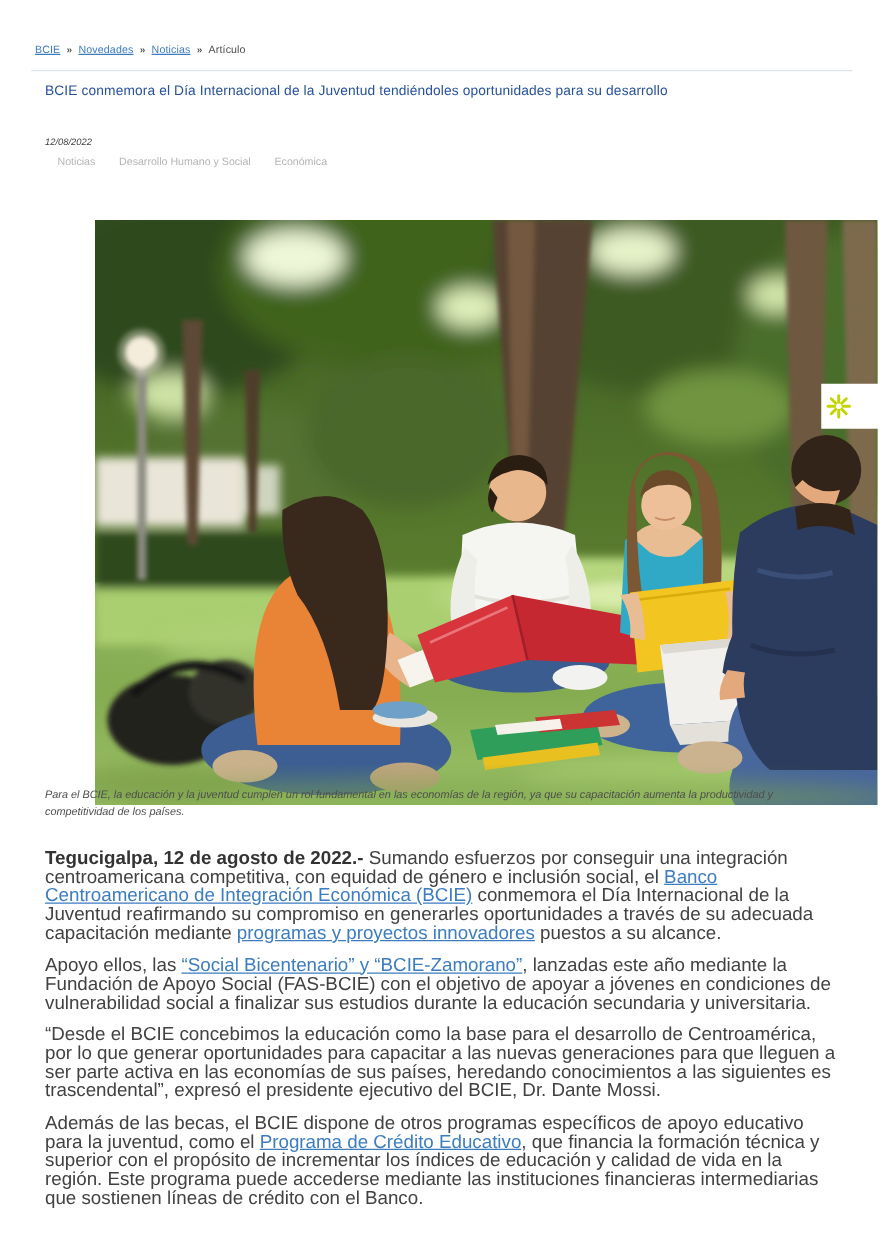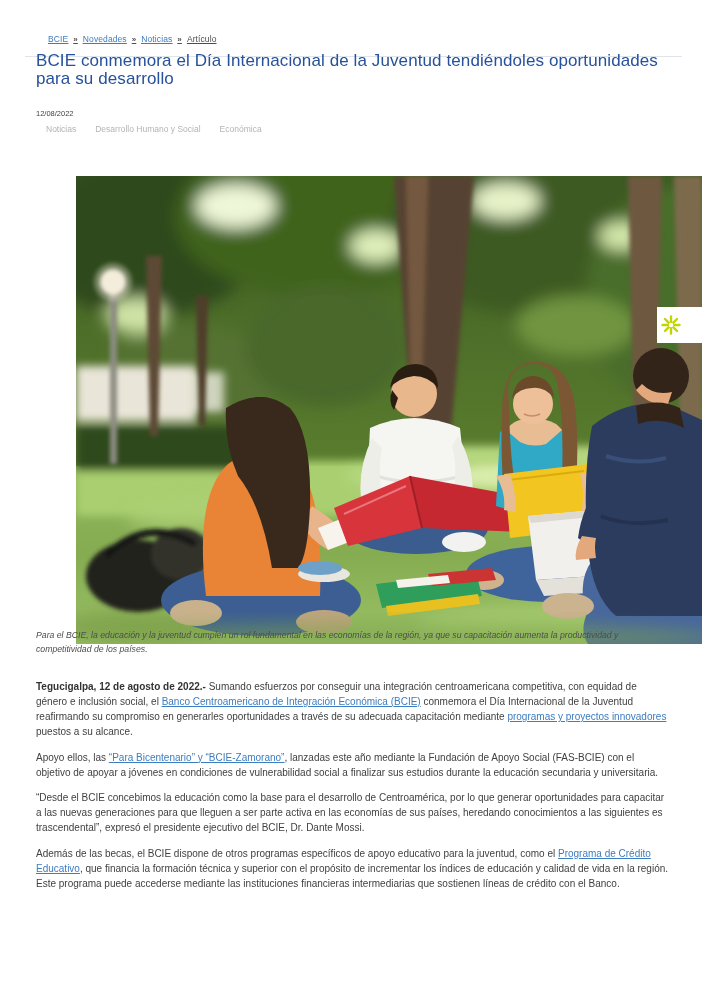--- a/index.html
+++ b/index.html
@@ -12,44 +12,44 @@
   }
   *{box-sizing:border-box;}
   html,body{margin:0;padding:0;}
   body{
     width:707px;height:1000px;position:relative;overflow:hidden;
     background:#ffffff;
     font-family:"Liberation Sans","DejaVu Sans",sans-serif;
     -webkit-font-smoothing:antialiased;
   }
   
-  .breadcrumb{position:absolute;left:48px;top:34px;font-size:8.5px;color:#4d4d4d;letter-spacing:.1px;text-decoration:underline;}
+  .breadcrumb{position:absolute;left:28px;top:34px;font-size:8.5px;color:#4d4d4d;letter-spacing:.1px;}
   .breadcrumb a{color:var(--link-color);text-decoration:underline;cursor:pointer;}
   .breadcrumb .sep{margin:0 5px;color:#4d4d4d;font-weight:700;font-size:8px;}
   
   .divider{position:absolute;left:25px;top:56px;width:657px;height:1px;background:var(--divider-color);}
   
-  .title{position:absolute;left:36px;top:52px;width:630px;margin:0;
-    font-size:17px;line-height:18px;font-weight:500;color:var(--title-color);letter-spacing:.1px;}
-  
-  .date{position:absolute;left:36px;top:109px;font-size:7.5px;color:#3f3f3f;}
+  .title{position:absolute;left:36px;top:64px;width:630px;margin:0;
+    font-size:11px;line-height:18px;font-weight:500;color:var(--title-color);letter-spacing:.1px;}
+  
+  .date{position:absolute;left:36px;top:109px;font-size:7.5px;font-style:italic;color:#3f3f3f;}
   
   .tags{position:absolute;left:46px;top:124px;font-size:8.5px;color:var(--muted-color);display:flex;gap:19px;}
   .tags span{cursor:pointer;}
   
   .photo{position:absolute;left:36px;top:160px;width:626px;height:468px;overflow:hidden;background:#7fa04c;}
   .photo svg{display:block;}
   
   .access-tab{position:absolute;left:657px;top:307px;width:50px;height:36px;background:#ffffff;cursor:pointer;}
   .access-tab svg{position:absolute;left:3px;top:7px;}
   
   .caption{position:absolute;left:36px;top:628px;width:632px;margin:0;
     font-size:8.7px;line-height:14px;font-style:italic;color:#4d4d4d;}
   
-  .body{position:absolute;left:36px;top:679px;width:634px;font-size:10px;line-height:15px;color:var(--body-color);}
+  .body{position:absolute;left:36px;top:679px;width:634px;font-size:15px;line-height:15px;color:var(--body-color);}
   .body p{margin:0 0 10.5px 0;}
   .body strong{font-weight:700;color:#333333;}
   .body a{color:var(--link-color);text-decoration:underline;cursor:pointer;}
 </style>
 </head>
 <body>
 
 <nav class="breadcrumb" id="breadcrumb"><a>BCIE</a><span class="sep">»</span><a>Novedades</a><span class="sep">»</span><a>Noticias</a><span class="sep">»</span><span>Artículo</span></nav>
 
 <div class="divider"></div>
@@ -234,16 +234,16 @@
       <line x1="8.8" y1="13.2" x2="5" y2="17"></line>
     </g>
     <circle cx="11" cy="11" r="2.2" fill="#ffffff"></circle>
   </svg>
 </div>
 
 <p class="caption">Para el BCIE, la educación y la juventud cumplen un rol fundamental en las economías de la región, ya que su capacitación aumenta la productividad y competitividad de los países.</p>
 
 <div class="body" id="article-body">
     <p><strong>Tegucigalpa, 12 de agosto de 2022.-</strong><span> Sumando esfuerzos por conseguir una integración centroamericana competitiva, con equidad de género e inclusión social, el </span><a>Banco Centroamericano de Integración Económica (BCIE)</a><span> conmemora el Día Internacional de la Juventud reafirmando su compromiso en generarles oportunidades a través de su adecuada capacitación mediante </span><a>programas y proyectos innovadores</a><span> puestos a su alcance.</span></p>
-    <p><span>Apoyo ellos, las </span><a>“Para Bicentenario” y “BCIE-Zamorano”</a><span>, lanzadas este año mediante la Fundación de Apoyo Social (FAS-BCIE) con el objetivo de apoyar a jóvenes en condiciones de vulnerabilidad social a finalizar sus estudios durante la educación secundaria y universitaria.</span></p>
+    <p><span>Apoyo ellos, las </span><a>“Social Bicentenario” y “BCIE-Zamorano”</a><span>, lanzadas este año mediante la Fundación de Apoyo Social (FAS-BCIE) con el objetivo de apoyar a jóvenes en condiciones de vulnerabilidad social a finalizar sus estudios durante la educación secundaria y universitaria.</span></p>
     <p><span>“Desde el BCIE concebimos la educación como la base para el desarrollo de Centroamérica, por lo que generar oportunidades para capacitar a las nuevas generaciones para que lleguen a ser parte activa en las economías de sus países, heredando conocimientos a las siguientes es trascendental”, expresó el presidente ejecutivo del BCIE, Dr. Dante Mossi.</span></p>
     <p><span>Además de las becas, el BCIE dispone de otros programas específicos de apoyo educativo para la juventud, como el </span><a>Programa de Crédito Educativo</a><span>, que financia la formación técnica y superior con el propósito de incrementar los índices de educación y calidad de vida en la región. Este programa puede accederse mediante las instituciones financieras intermediarias que sostienen líneas de crédito con el Banco.</span></p>
   </div>
 
 </body></html>

